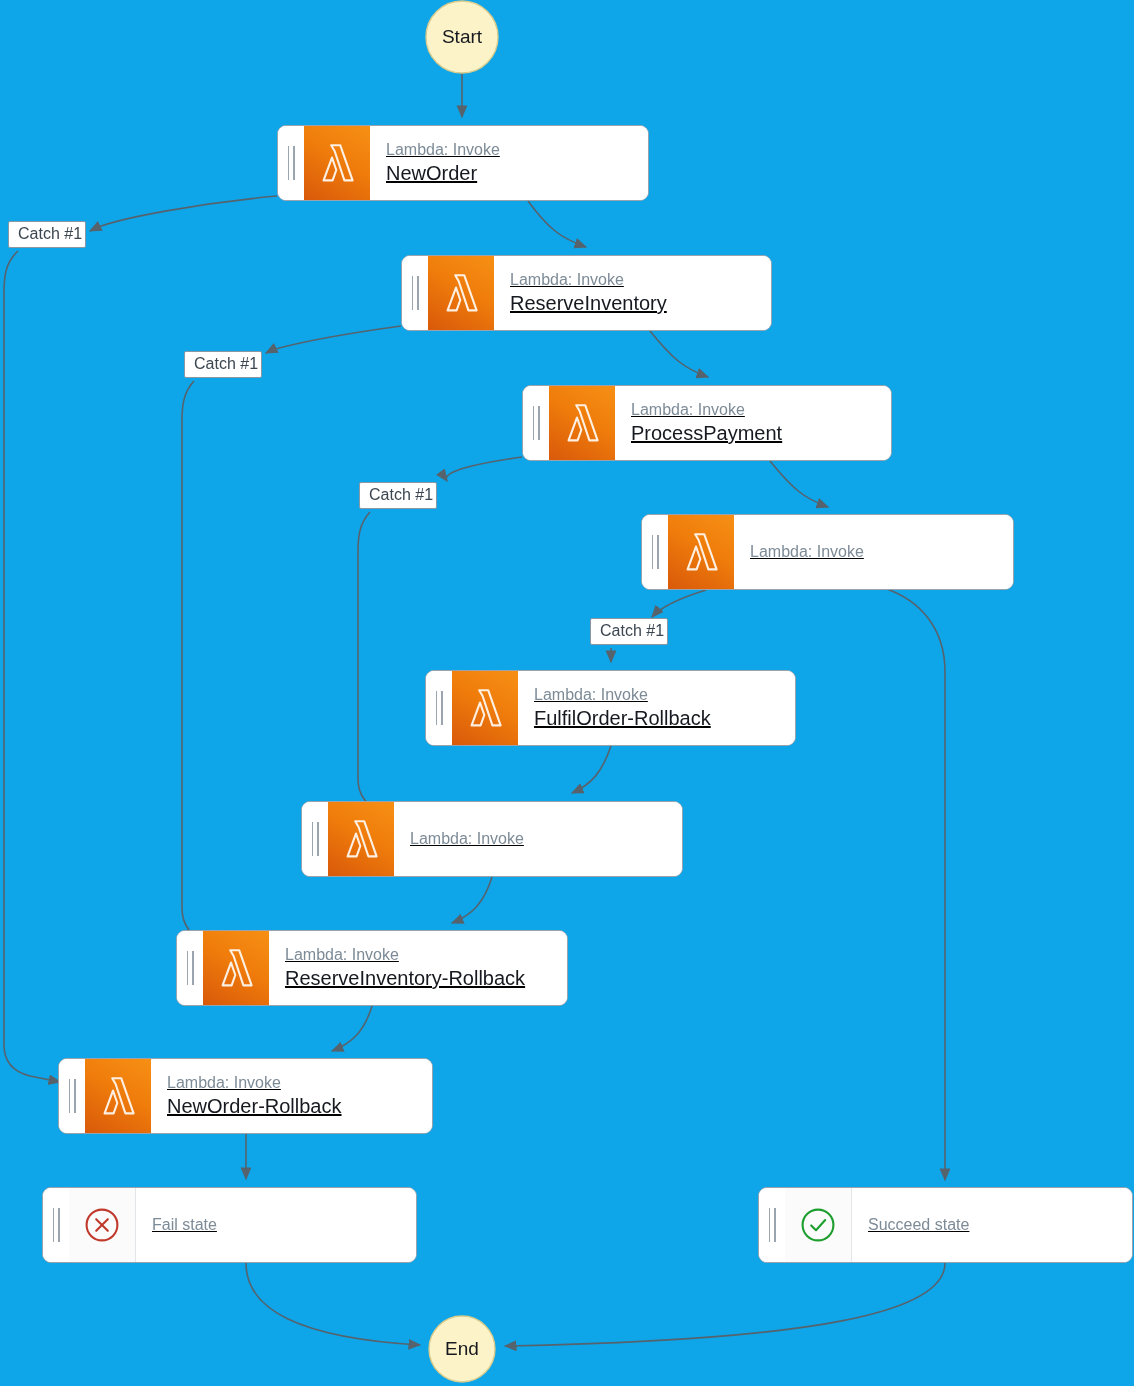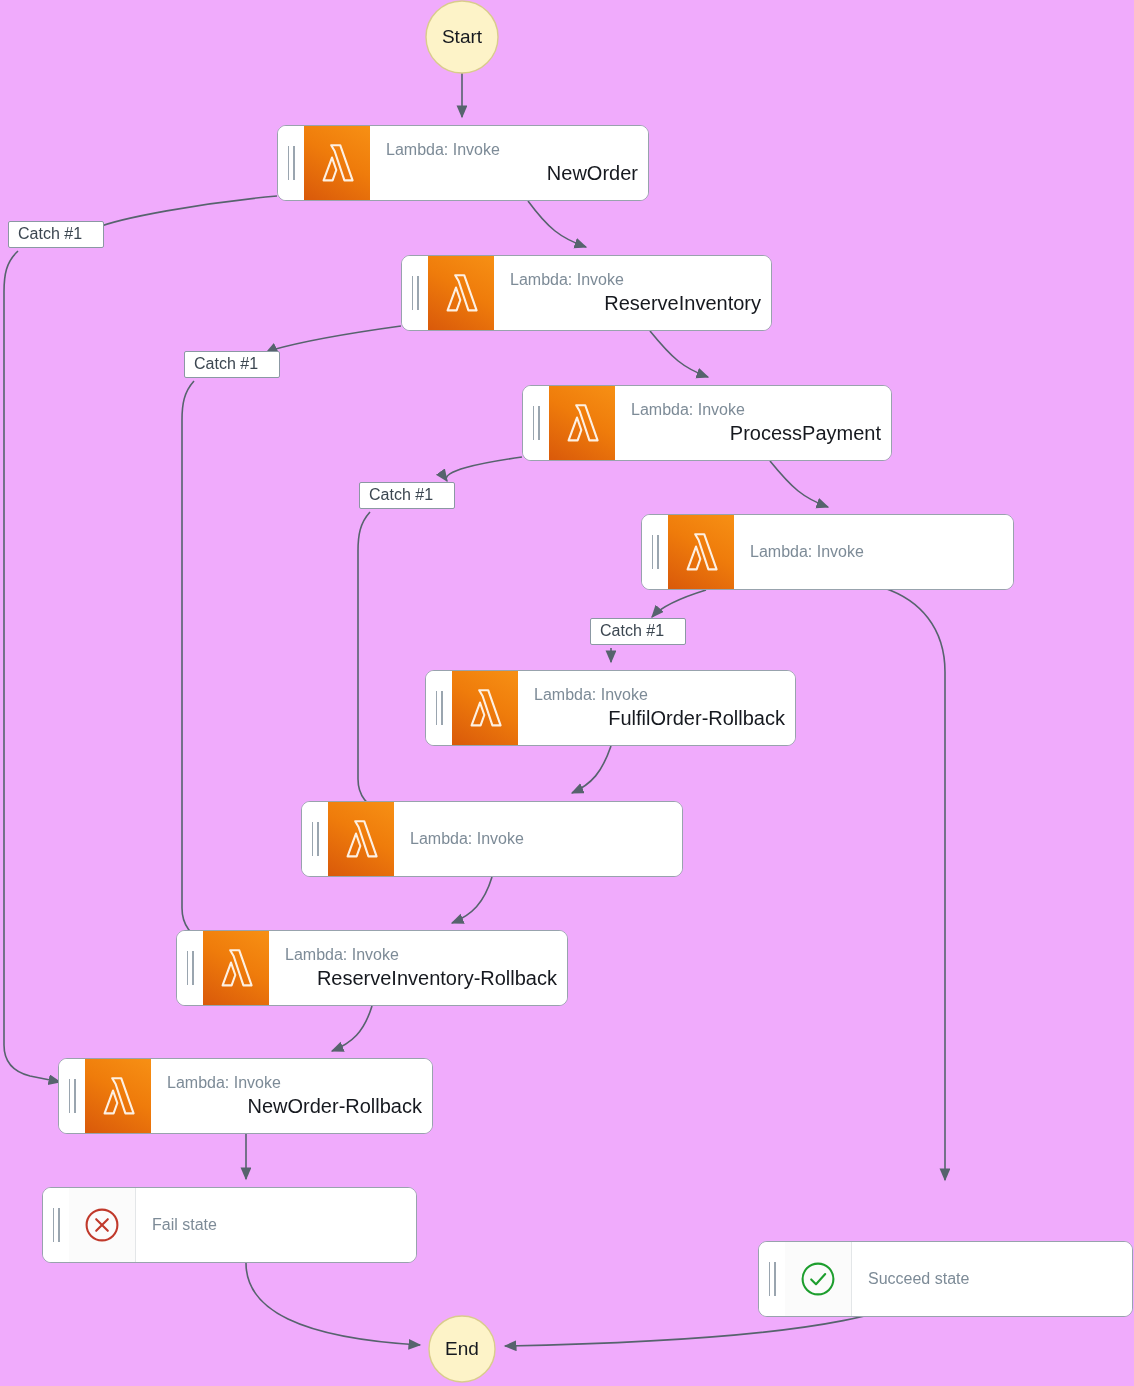--- a/index.html
+++ b/index.html
@@ -10,21 +10,21 @@
   body {
     width: 1134px;
     height: 1386px;
     font-family: "Liberation Sans", sans-serif;
     overflow: hidden;
   }
   #canvas {
     position: relative;
     width: 1134px;
     height: 1386px;
-    background: #f0abfc;
+    background: #0ea5e9;
   }
   svg.graph {
     position: absolute;
     left: 0;
     top: 0;
     width: 1134px;
     height: 1386px;
   }
   .edge-path {
     fill: none;
@@ -41,21 +41,21 @@
     font-size: 19px;
     fill: #16191f;
     text-anchor: middle;
     dominant-baseline: middle;
   }
   .catch-label-box {
     position: absolute;
     background: #ffffff;
     border: 1.4px solid #8b98a3;
     border-radius: 2px;
-    padding: 3px 21px 4px 9px;
+    padding: 3px 3px 4px 9px;
     font-size: 16px;
     color: #3b4650;
     line-height: 1.15;
     white-space: nowrap;
     font-family: "Liberation Sans", sans-serif;
   }
   .state-node {
     position: absolute;
     display: flex;
     align-items: stretch;
@@ -93,34 +93,34 @@
     border-right: 1.2px solid #e3e6e8;
   }
   .node-text {
     flex: 1 1 auto;
     display: flex;
     flex-direction: column;
     justify-content: center;
     padding-left: 16px;
     padding-right: 10px;
     background: #ffffff;
+    text-decoration: underline;
   }
   .node-type {
     font-size: 16px;
     color: #7d8b97;
     line-height: 1.25;
     margin-bottom: 1px;
     white-space: nowrap;
   }
   .node-name {
     font-size: 20px;
     color: #16191f;
     line-height: 1.25;
     white-space: nowrap;
-    text-align: right;
   }
 </style>
 </head>
 <body>
 
 <div id="canvas">
 
   <svg class="graph" viewBox="0 0 1134 1386">
     <defs>
       <marker id="arrowhead" markerWidth="9" markerHeight="9" refX="7.2" refY="3.4" orient="auto" markerUnits="strokeWidth">
@@ -295,21 +295,21 @@
         <div class="node-icon plainbg">
           <svg width="40" height="40" viewBox="0 0 40 40">
             <circle cx="20" cy="20" r="15.4" fill="none" stroke="#c0392b" stroke-width="2.1"></circle>
             <path d="M14.2 14.2 L25.8 25.8 M25.8 14.2 L14.2 25.8" stroke="#c0392b" stroke-width="2.1" stroke-linecap="round"></path>
           </svg>
         </div>
         <div class="node-text">
           <div class="node-type">Fail state</div>
         </div>
       </div>
-      <div class="state-node" style="left: 758px; top: 1241px; width: 375px; height: 76px;">
+      <div class="state-node" style="left: 758px; top: 1187px; width: 375px; height: 76px;">
         <div class="node-grip">
           <i></i>
           <i></i>
         </div>
         <div class="node-icon plainbg">
           <svg width="40" height="40" viewBox="0 0 40 40">
             <circle cx="20" cy="20" r="15.4" fill="none" stroke="#1d9e2e" stroke-width="2.1"></circle>
             <path d="M13.2 20.4 L18.0 25.2 L27.2 15.0" fill="none" stroke="#1d9e2e" stroke-width="2.1" stroke-linecap="round" stroke-linejoin="round"></path>
           </svg>
         </div>

